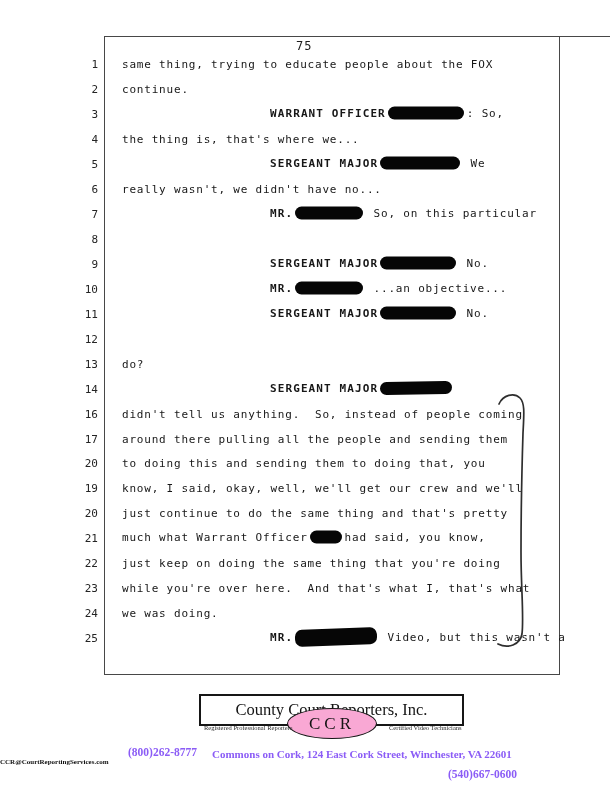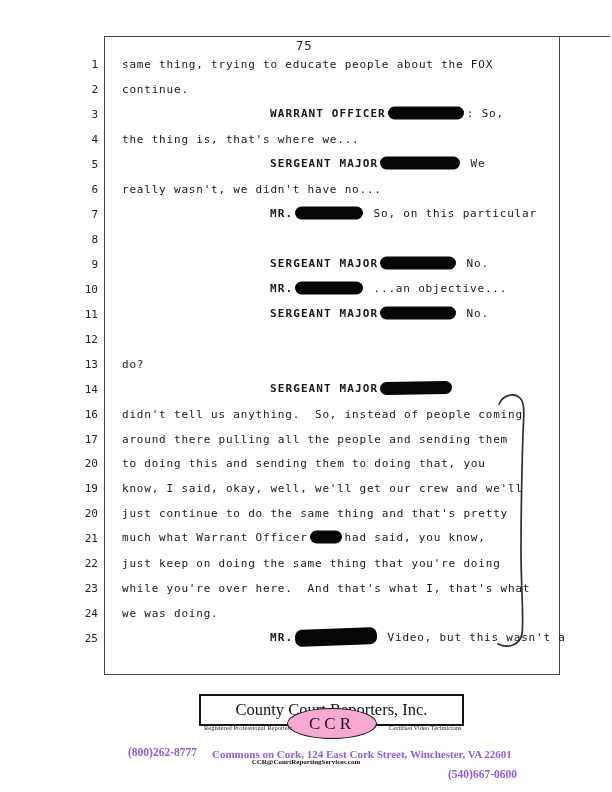--- a/index.html
+++ b/index.html
@@ -70,21 +70,21 @@
   .contact{
     position:absolute;left:0;top:746px;width:612px;height:14px;
     font-family:Liberation Serif, serif;
     font-weight:bold;color:#8b5cf6;
   }
   .phone{position:absolute;font-size:11.5px;white-space:nowrap;}
   .phone.left{left:128px;top:0;}
   .phone.right{left:448px;top:0;margin-top:22px;}
   .address{position:absolute;left:212px;top:2px;font-size:11px;white-space:nowrap;}
   .email{
-    position:absolute;left:0;top:758px;width:612px;text-align:center;
+    position:absolute;left:0;top:758px;width:612px;text-align:left;
     font-family:"Liberation Serif","DejaVu Serif",serif;
     font-weight:bold;font-size:7px;color:#101010;
   }
 </style>
 </head>
 <body>
 
 <div class="page">
 
   <div class="tbox"></div>

